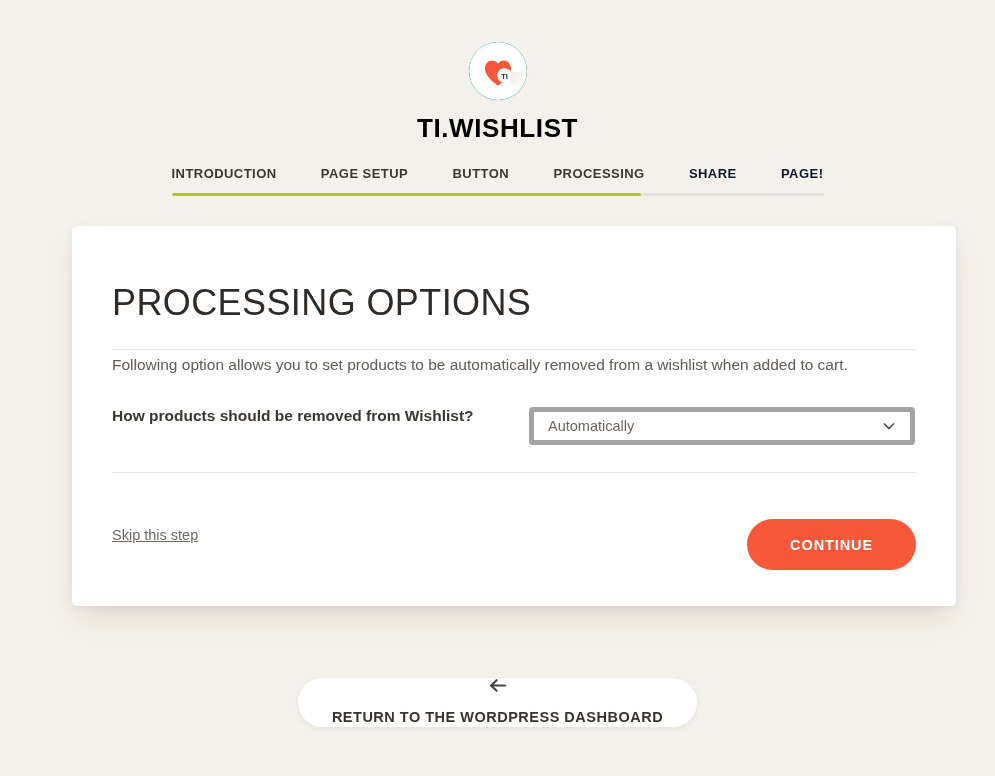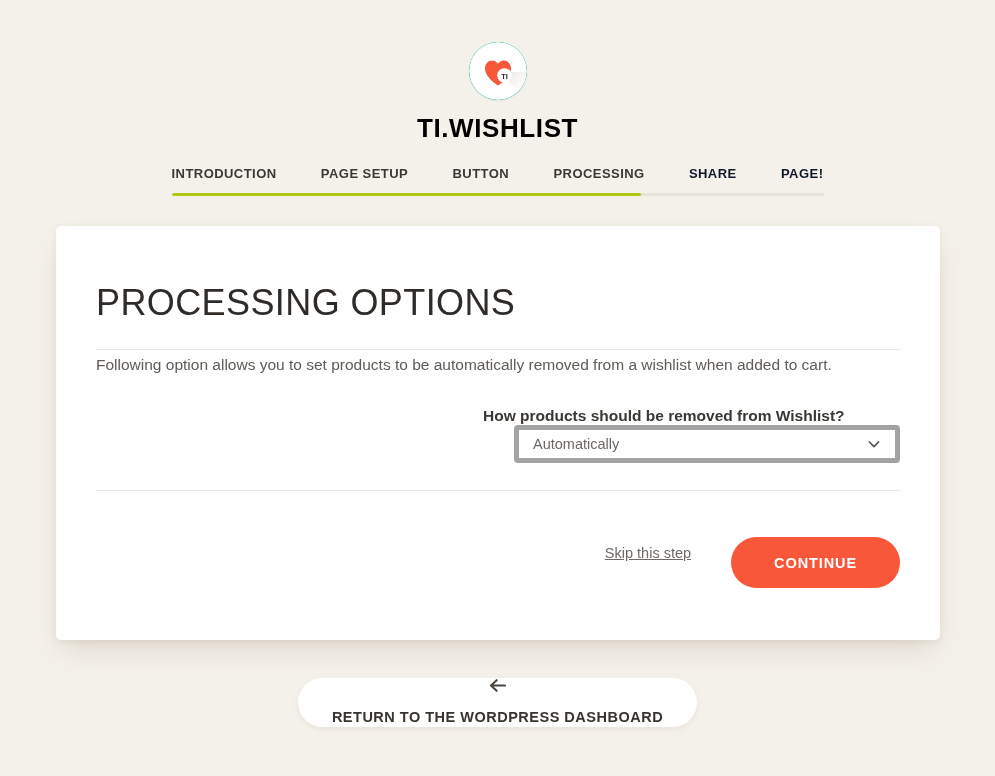--- a/index.html
+++ b/index.html
@@ -96,28 +96,28 @@
 
   .progress-fill {
     height: 100%;
     background: #b0c814;
     border-radius: 2px;
   }
 
   
   .card {
     position: absolute;
-    left: 56px;
+    left: 72px;
     top: 226px;
     width: 884px;
     background: #ffffff;
     border-radius: 5px;
     box-shadow: 0 14px 26px -8px rgba(166,148,126,0.33),
                 0 2px 6px rgba(166,148,126,0.13);
-    padding: 40px 40px 52px;
+    padding: 40px 40px 36px;
   }
 
   .card-title {
     font-size: 36px;
     font-weight: 300;
     letter-spacing: 0.4px;
     color: #2f2b28;
     line-height: 1.15;
     padding: 16px 0 2px 0;
   }
@@ -132,22 +132,21 @@
     font-size: 15.5px;
     line-height: 1.92;
     color: #5f5b57;
     max-width: 790px;
   }
 
   
   .form-row {
     margin-top: 27px;
     display: flex;
-    align-items: flex-end;
-    flex-direction: column;
+    align-items: flex-start;
   }
 
   .form-label {
     font-size: 15.5px;
     font-weight: bold;
     color: #3b3733;
     width: 417px;
     flex: none;
   }
 
@@ -178,21 +177,21 @@
     height: 14px;
     flex: none;
     color: #57524d;
   }
   .chevron svg { display: block; width: 14px; height: 14px; }
 
   
   .card-actions {
     margin-top: 26px;
     display: flex;
-    justify-content: flex-end;
+    justify-content: space-between;
     align-items: center;
     gap: 40px;
   }
 
   .skip-link {
     font-size: 14.5px;
     color: #6f6a65;
     text-decoration: underline;
     cursor: pointer;
   }

